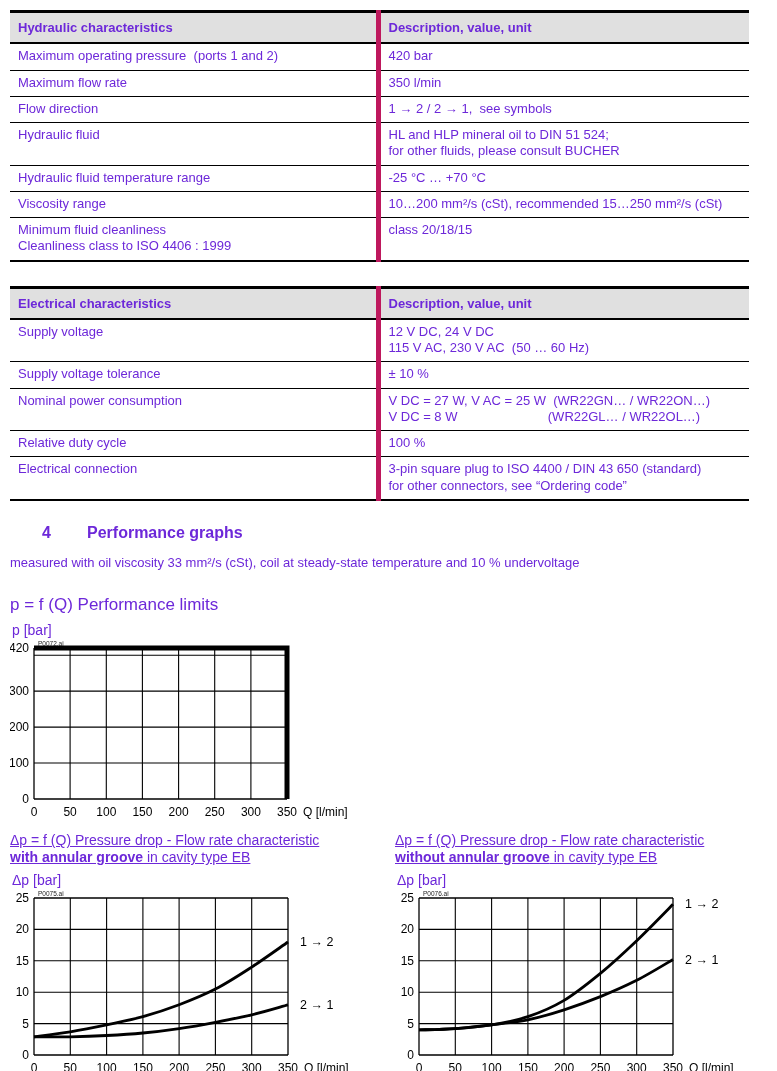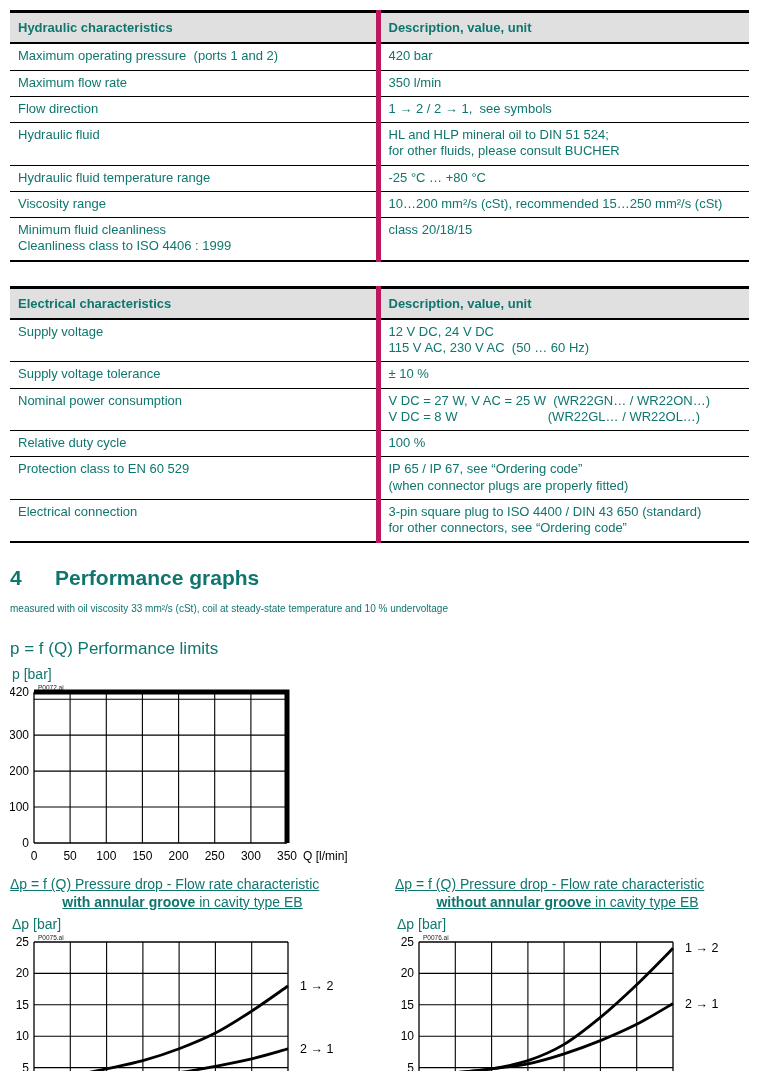--- a/index.html
+++ b/index.html
@@ -1,43 +1,43 @@
 <!DOCTYPE html>
 <html><head>
 <meta charset="utf-8">
 <style>
   * { margin:0; padding:0; box-sizing:border-box; }
   body { background:#888; }
   .page {
-    width:777px; height:1071px; background:#ffffff; color:#0f766e;
+    width:777px; height:1071px; background:#ffffff; color:#6d28d9;
     font-family:"Liberation Sans","DejaVu Sans",sans-serif;
     padding:10px 10px 0 10px; position:relative; overflow:hidden;
     margin:0 auto;
   }
   table.spec { width:739px; border-collapse:collapse; border-top:3px solid #000; table-layout:fixed; }
   table.spec th, table.spec td {
     font-size:13px; line-height:1.25; text-align:left; vertical-align:top;
     padding:4px 8px 5px 8px; white-space:pre-wrap;
   }
   table.spec th { background:#e0e0e0; font-weight:bold; border-bottom:2px solid #000; padding:7px 8px 6px 8px; }
   table.spec td { border-bottom:1px solid #000; }
   table.spec tbody tr:last-child td { border-bottom:2px solid #000; }
   table.spec .c1 { width:368px; }
   table.spec .c2 { border-left:5px solid #be185d; }
   .tbl2 { margin-top:24px; }
-  .section-heading { margin-top:23px; font-size:21px; font-weight:bold; }
+  .section-heading { margin-top:23px; font-size:16px; font-weight:bold;margin-left:32px; }
   .section-num { display:inline-block; width:45px; }
-  .intro { margin-top:13px; font-size:10px; }
+  .intro { margin-top:13px; font-size:13px; }
   .limits-label { margin-top:25px; font-size:17px; }
   .ylabel { margin:7px 0 0 2px; font-size:14px; height:16px; }
   .charts-row { display:flex; margin-top:4px; }
   .chart-col { width:385px; }
   .chart-col.right { width:372px; }
   .chart-title { font-size:14px; line-height:1.25; margin-bottom:2px;text-decoration:underline; }
-  .chart-title .t2 { text-align:center; width:345px; }
+  .chart-title .t2 { text-align:left; width:345px; }
   .chart-title .b { font-weight:bold; }
   .chart-col .ylabel { margin-top:5px; }
   svg { display:block; font-family:inherit; }
 </style>
 </head>
 <body>
 
 <div class="page">
 
   <table class="spec">
@@ -60,21 +60,21 @@
           <td class="c1">Flow direction</td>
           <td class="c2">1 → 2 / 2 → 1,  see symbols</td>
         </tr>
       <tr>
           <td class="c1">Hydraulic fluid</td>
           <td class="c2">HL and HLP mineral oil to DIN 51 524;
 for other fluids, please consult BUCHER</td>
         </tr>
       <tr>
           <td class="c1">Hydraulic fluid temperature range</td>
-          <td class="c2">-25 °C … +80 °C</td>
+          <td class="c2">-25 °C … +70 °C</td>
         </tr>
       <tr>
           <td class="c1">Viscosity range</td>
           <td class="c2">10…200 mm²/s (cSt), recommended 15…250 mm²/s (cSt)</td>
         </tr>
       <tr>
           <td class="c1">Minimum fluid cleanliness
 Cleanliness class to ISO 4406 : 1999</td>
           <td class="c2">class 20/18/15</td>
         </tr>
@@ -99,25 +99,20 @@
           <td class="c2">± 10 %</td>
         </tr>
       <tr>
           <td class="c1">Nominal power consumption</td>
           <td class="c2">V DC = 27 W, V AC = 25 W  (WR22GN… / WR22ON…)
 V DC = 8 W                         (WR22GL… / WR22OL…)</td>
         </tr>
       <tr>
           <td class="c1">Relative duty cycle</td>
           <td class="c2">100 %</td>
-        </tr>
-      <tr>
-          <td class="c1">Protection class to EN 60 529</td>
-          <td class="c2">IP 65 / IP 67, see “Ordering code”
-(when connector plugs are properly fitted)</td>
         </tr>
       <tr>
           <td class="c1">Electrical connection</td>
           <td class="c2">3-pin square plug to ISO 4400 / DIN 43 650 (standard)
 for other connectors, see “Ordering code”</td>
         </tr>
     </tbody>
   </table>
 
   <div class="section-heading">

